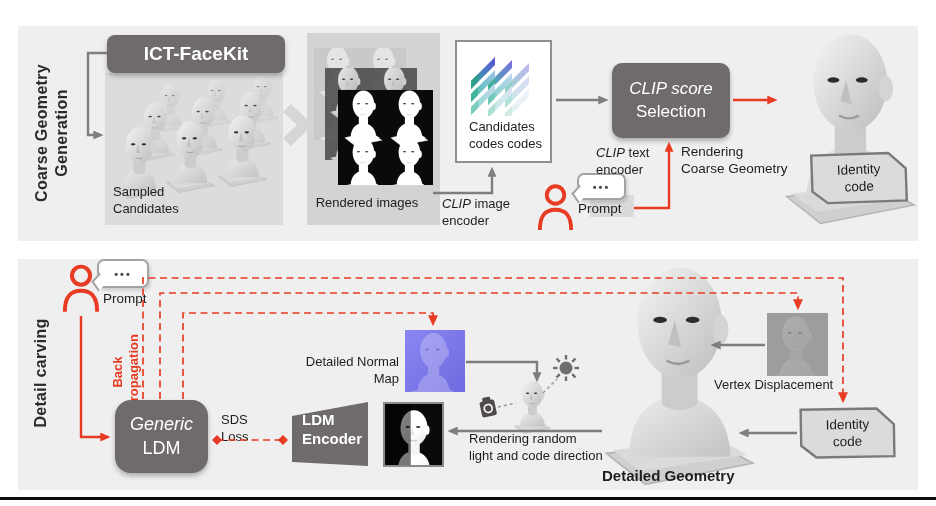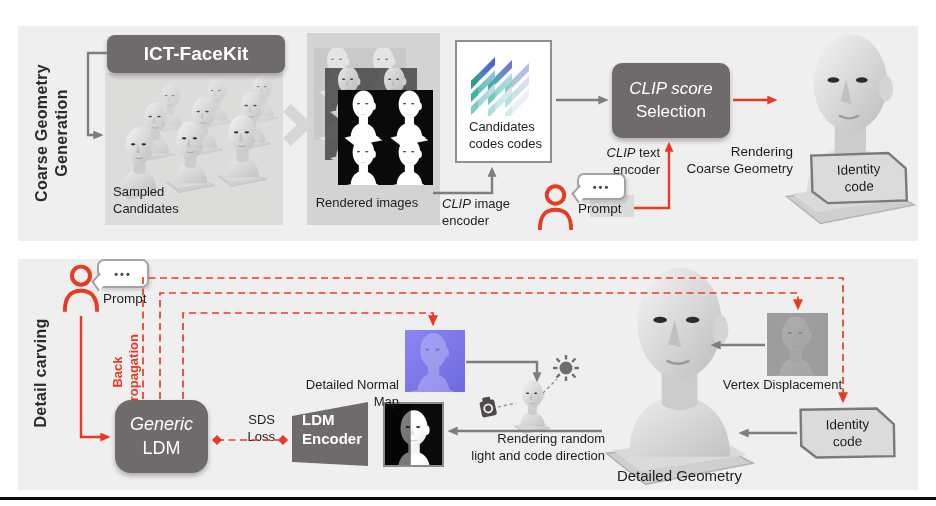--- a/index.html
+++ b/index.html
@@ -1,23 +1,23 @@
 <!DOCTYPE html>
 <html><head>
 <meta charset="utf-8">
 <style>
   html,body{margin:0;padding:0;background:#fff;}
   .canvas{position:relative;width:936px;height:506px;background:#ffffff;overflow:hidden;
           font-family:"Liberation Sans",sans-serif;color:#1e1e1e;}
   .abs{position:absolute;}
   .panel{position:absolute;background:#f0eff0;}
   .lbl{position:absolute;font-size:13px;line-height:16.5px;color:#1e1e1e;}
-  .center{text-align:right;}
-  .right{text-align:right;margin-top:23px;}
-  .bold{font-weight:normal;}
+  .center{text-align:left;}
+  .right{text-align:right;}
+  .bold{font-weight:bold;}
   .ital{font-style:italic;}
   .darkbox{position:absolute;background:#6f6b6c;color:#ffffff;text-align:center;
            box-shadow:0 3px 5px rgba(0,0,0,.28);}
   .subpanel{position:absolute;}
   .side-label{position:absolute;display:flex;align-items:center;justify-content:center;
               transform:rotate(-90deg);font-weight:bold;font-size:16px;line-height:20px;
               text-align:center;color:#2b2b2b;letter-spacing:.3px;}
   .bubble{position:absolute;background:#ffffff;border:2px solid #a3a3a3;border-radius:7px;
           display:flex;align-items:center;justify-content:center;
           box-shadow:2px 3px 3px rgba(0,0,0,.12);}

